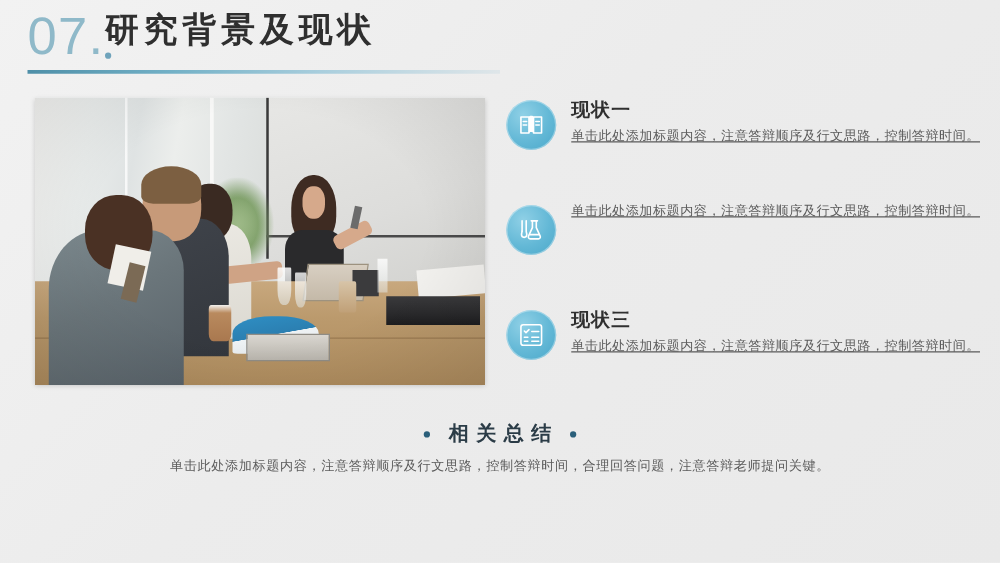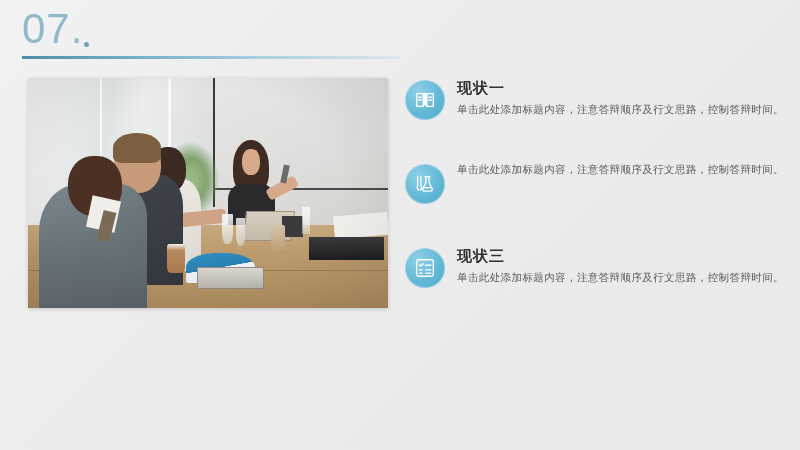--- a/index.html
+++ b/index.html
@@ -459,20 +459,21 @@
     letter-spacing: 1px;
     margin: 0 0 4px 0;
   }
   .item-body {
     font-size: 10.5px;
     line-height: 15px;
     color: #5b5b5b;
     letter-spacing: 0.4px;
     max-width: 330px;
     margin: 0;
+    text-decoration: underline;
   }
 
   
   .summary {
     position: absolute;
     left: 0;
     top: 336px;
     width: 800px;
     text-align: center;
   }
@@ -507,20 +508,21 @@
   }
 </style>
 </head>
 <body>
 
 <div class="slide">
 
   <div class="header">
     <div class="hdr-number">07.</div>
     <div class="hdr-dot"></div>
+    <div class="hdr-title">研究背景及现状</div>
   </div>
   <div class="hdr-rule"></div>
 
   <div class="photo-frame">
     <div class="photo">
       <div class="ph-window"></div>
       <div class="ph-mullion-a"></div>
       <div class="ph-mullion-b"></div>
       <div class="ph-wallpanel"></div>
       <div class="ph-screenframe"></div>
@@ -598,14 +600,22 @@
           <path d="M6 17.5h3"></path>
           <path d="M12.5 17.5h6"></path>
         </svg>
       </div>
       <p class="item-title">现状三</p>
       <p class="item-body">单击此处添加标题内容，注意答辩顺序及行文思路，控制答辩时间。</p>
     </div>
 
   </div>
 
+  <div class="summary">
+    <div class="sum-title-row">
+      <span class="sum-dot"></span>
+      <span class="sum-title">相关总结</span>
+      <span class="sum-dot"></span>
+    </div>
+    <p class="sum-body">单击此处添加标题内容，注意答辩顺序及行文思路，控制答辩时间，合理回答问题，注意答辩老师提问关键。</p>
+  </div>
 
 </div>
 
 </body></html>

